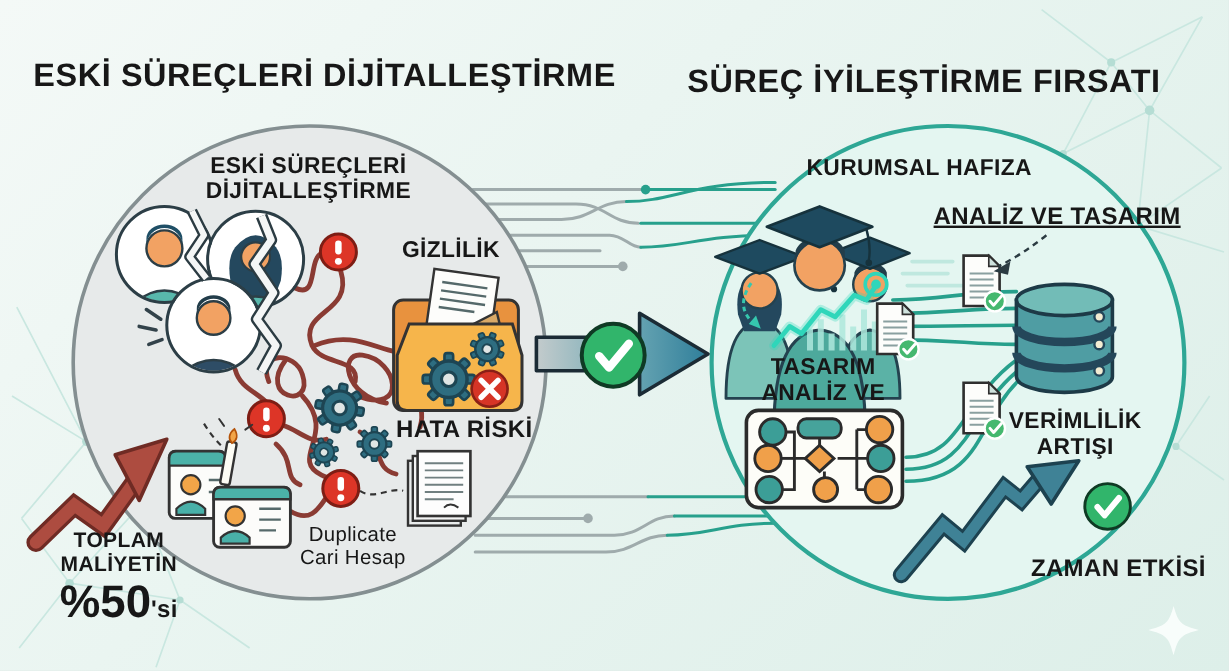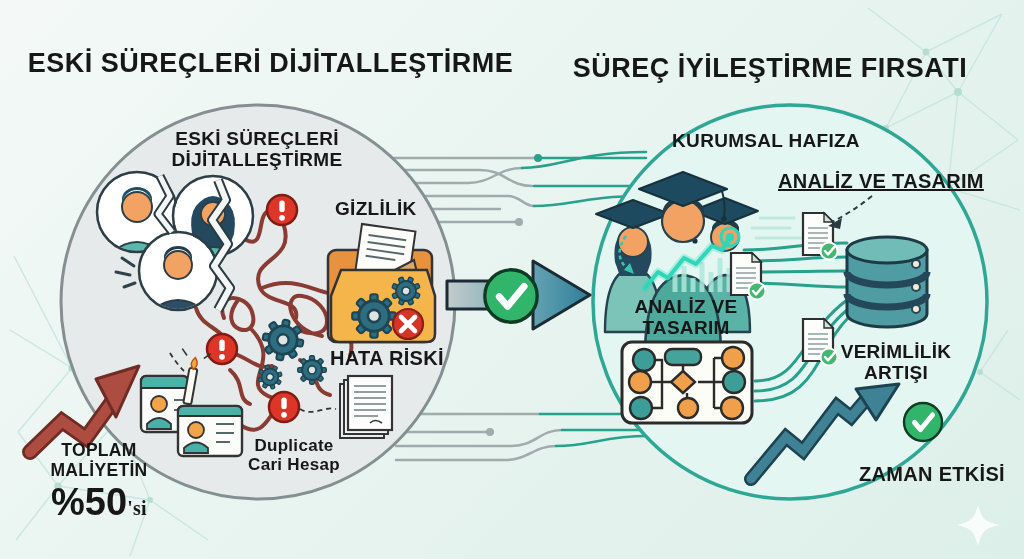--- a/index.html
+++ b/index.html
@@ -8,21 +8,21 @@
     background:linear-gradient(135deg,#f4f9f7 0%,#eaf5f1 40%,#ddefe9 100%);
     font-family:"Liberation Sans",sans-serif;
   }
   .art{position:absolute;left:0;top:0;}
   .lbl{
     position:absolute;font-weight:800;color:#171717;text-align:center;
     line-height:1.12;letter-spacing:.3px;white-space:nowrap;
   }
   .title{font-size:27px;letter-spacing:.5px;}
   .metric-val{font-size:38px;letter-spacing:0;}
-  .metric-suffix{font-size:20px;font-family:Liberation Serif, serif;}
+  .metric-suffix{font-size:20px;}
 </style>
 </head>
 <body>
 
 <div class="canvas">
 
 <svg class="art" width="1024" height="559" viewBox="0 0 1024 559">
   <defs>
     <linearGradient id="midgrad" x1="447" y1="0" x2="590" y2="0" gradientUnits="userSpaceOnUse">
       <stop offset="0" stop-color="#c3cbcc"></stop>
@@ -337,40 +337,40 @@
 <div class="lbl" style="left:157px;top:128px;width:200px;font-size:19px;">
   <div>ESKİ SÜREÇLERİ</div>
   <div>DİJİTALLEŞTİRME</div>
 </div>
 
 <div class="lbl" style="left:302px;top:198px;width:92px;font-size:19px;text-align:left;margin-left:33px;">GİZLİLİK</div>
 
 
 <div class="lbl" style="left:330px;top:347px;width:112px;font-size:20px;">HATA RİSKİ</div>
 
-<div class="lbl" style="left:246px;top:436px;width:96px;font-size:17px;font-weight:700;">
+<div class="lbl" style="left:246px;top:436px;width:96px;font-size:17px;font-weight:400;">
   <div>Duplicate</div>
   <div>Cari Hesap</div>
 </div>
 
 <div class="lbl" style="left:36px;top:441px;width:126px;font-size:17.5px;">
   <div>TOPLAM</div>
   <div>MALİYETİN</div>
   <div style="margin-top:1px;">
     <span class="metric-val">%50</span><span class="metric-suffix">'si</span>
   </div>
 </div>
 
 <div class="lbl" style="left:666px;top:130px;width:200px;font-size:19px;">KURUMSAL HAFIZA</div>
 
 <div class="lbl" style="left:778px;top:170px;width:200px;font-size:20px;text-decoration:underline;">ANALİZ VE TASARIM</div>
 
 <div class="lbl" style="left:630px;top:296px;width:112px;font-size:19px;">
+  <div>TASARIM</div>
   <div>ANALİZ VE</div>
-  <div>TASARIM</div>
 </div>
 
 
 <div class="lbl" style="left:836px;top:341px;width:120px;font-size:19px;">
   <div>VERİMLİLİK</div>
   <div>ARTIŞI</div>
 </div>
 
 <div class="lbl" style="left:858px;top:463px;width:148px;font-size:20px;">
   <div>ZAMAN ETKİSİ</div>

